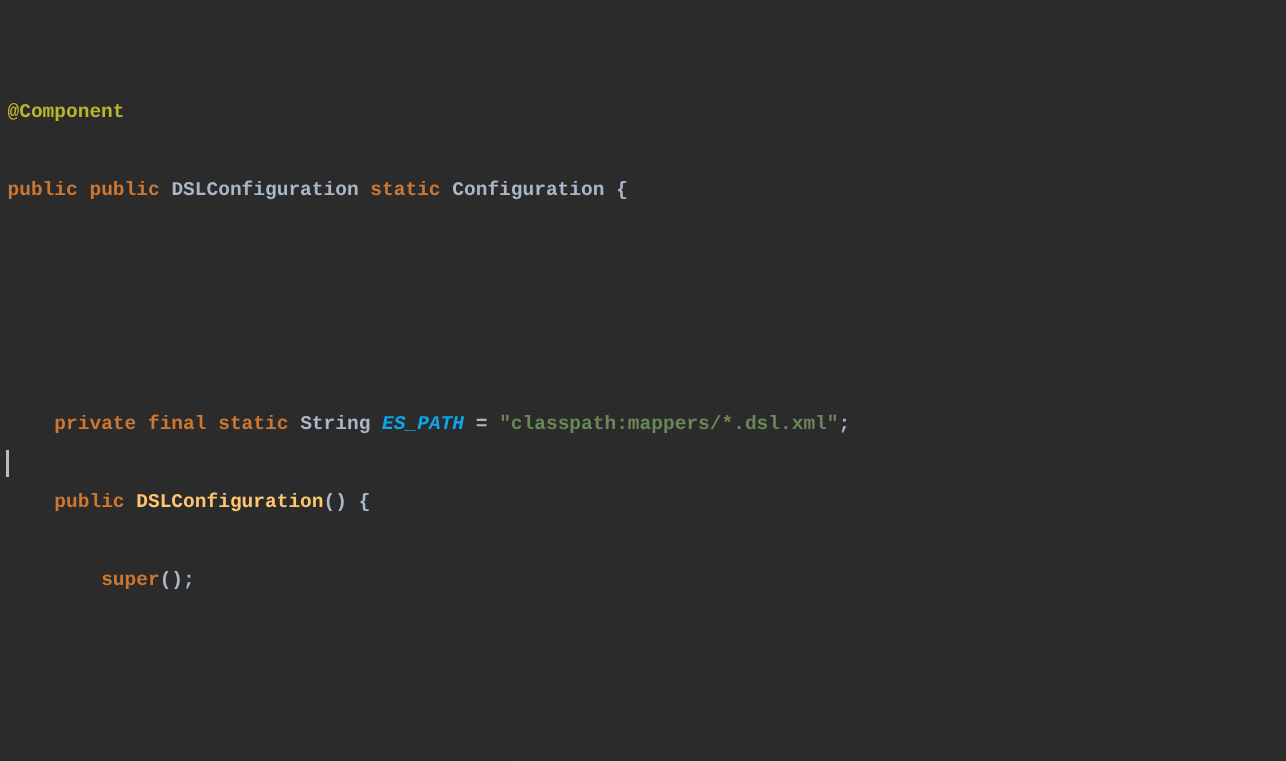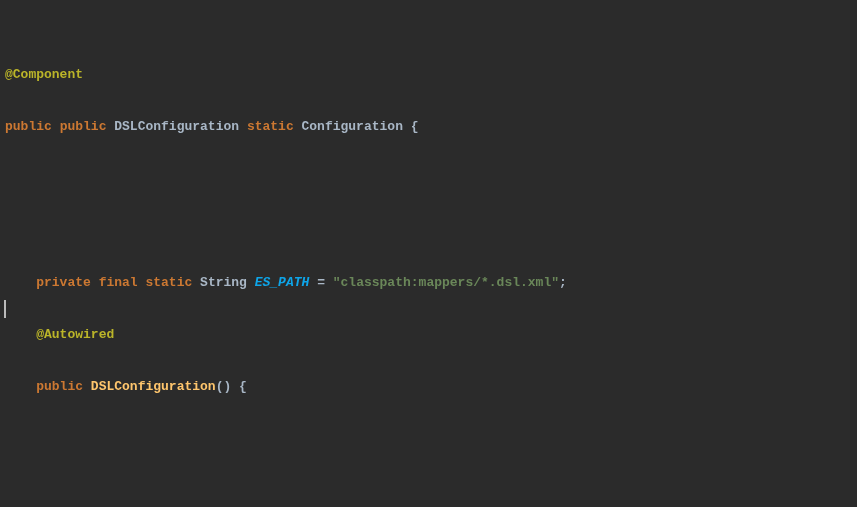--- a/index.html
+++ b/index.html
@@ -40,22 +40,22 @@
 </head>
 <body>
 
 <div class="editor">
 <span class="caret"></span>
 <span class="line"><span class="annotation">@Component</span></span>
 <span class="line"><span class="keyword">public</span> <span class="keyword">public</span> <span>DSLConfiguration</span> <span class="keyword">static</span> <span>Configuration</span> <span>{</span></span>
 <span class="line"> </span>
 <span class="line"> </span>
 <span class="line">    <span class="keyword">private</span> <span class="keyword">final</span> <span class="keyword">static</span> <span>String</span> <span class="field-ref">ES_PATH</span> <span>=</span> <span class="string">"classpath:mappers/*.dsl.xml"</span><span>;</span></span>
-<span class="line">    <span class="annotation">@Autowired</span></span>
 <span class="line">    <span class="keyword">public</span> <span style="color:#ffc66d">DSLConfiguration</span><span>()</span> <span>{</span></span>
+<span class="line">        <span class="keyword">super</span><span>()</span><span>;</span></span>
 <span class="line"> </span>
 
 
 
 
 
 
 
 
 

